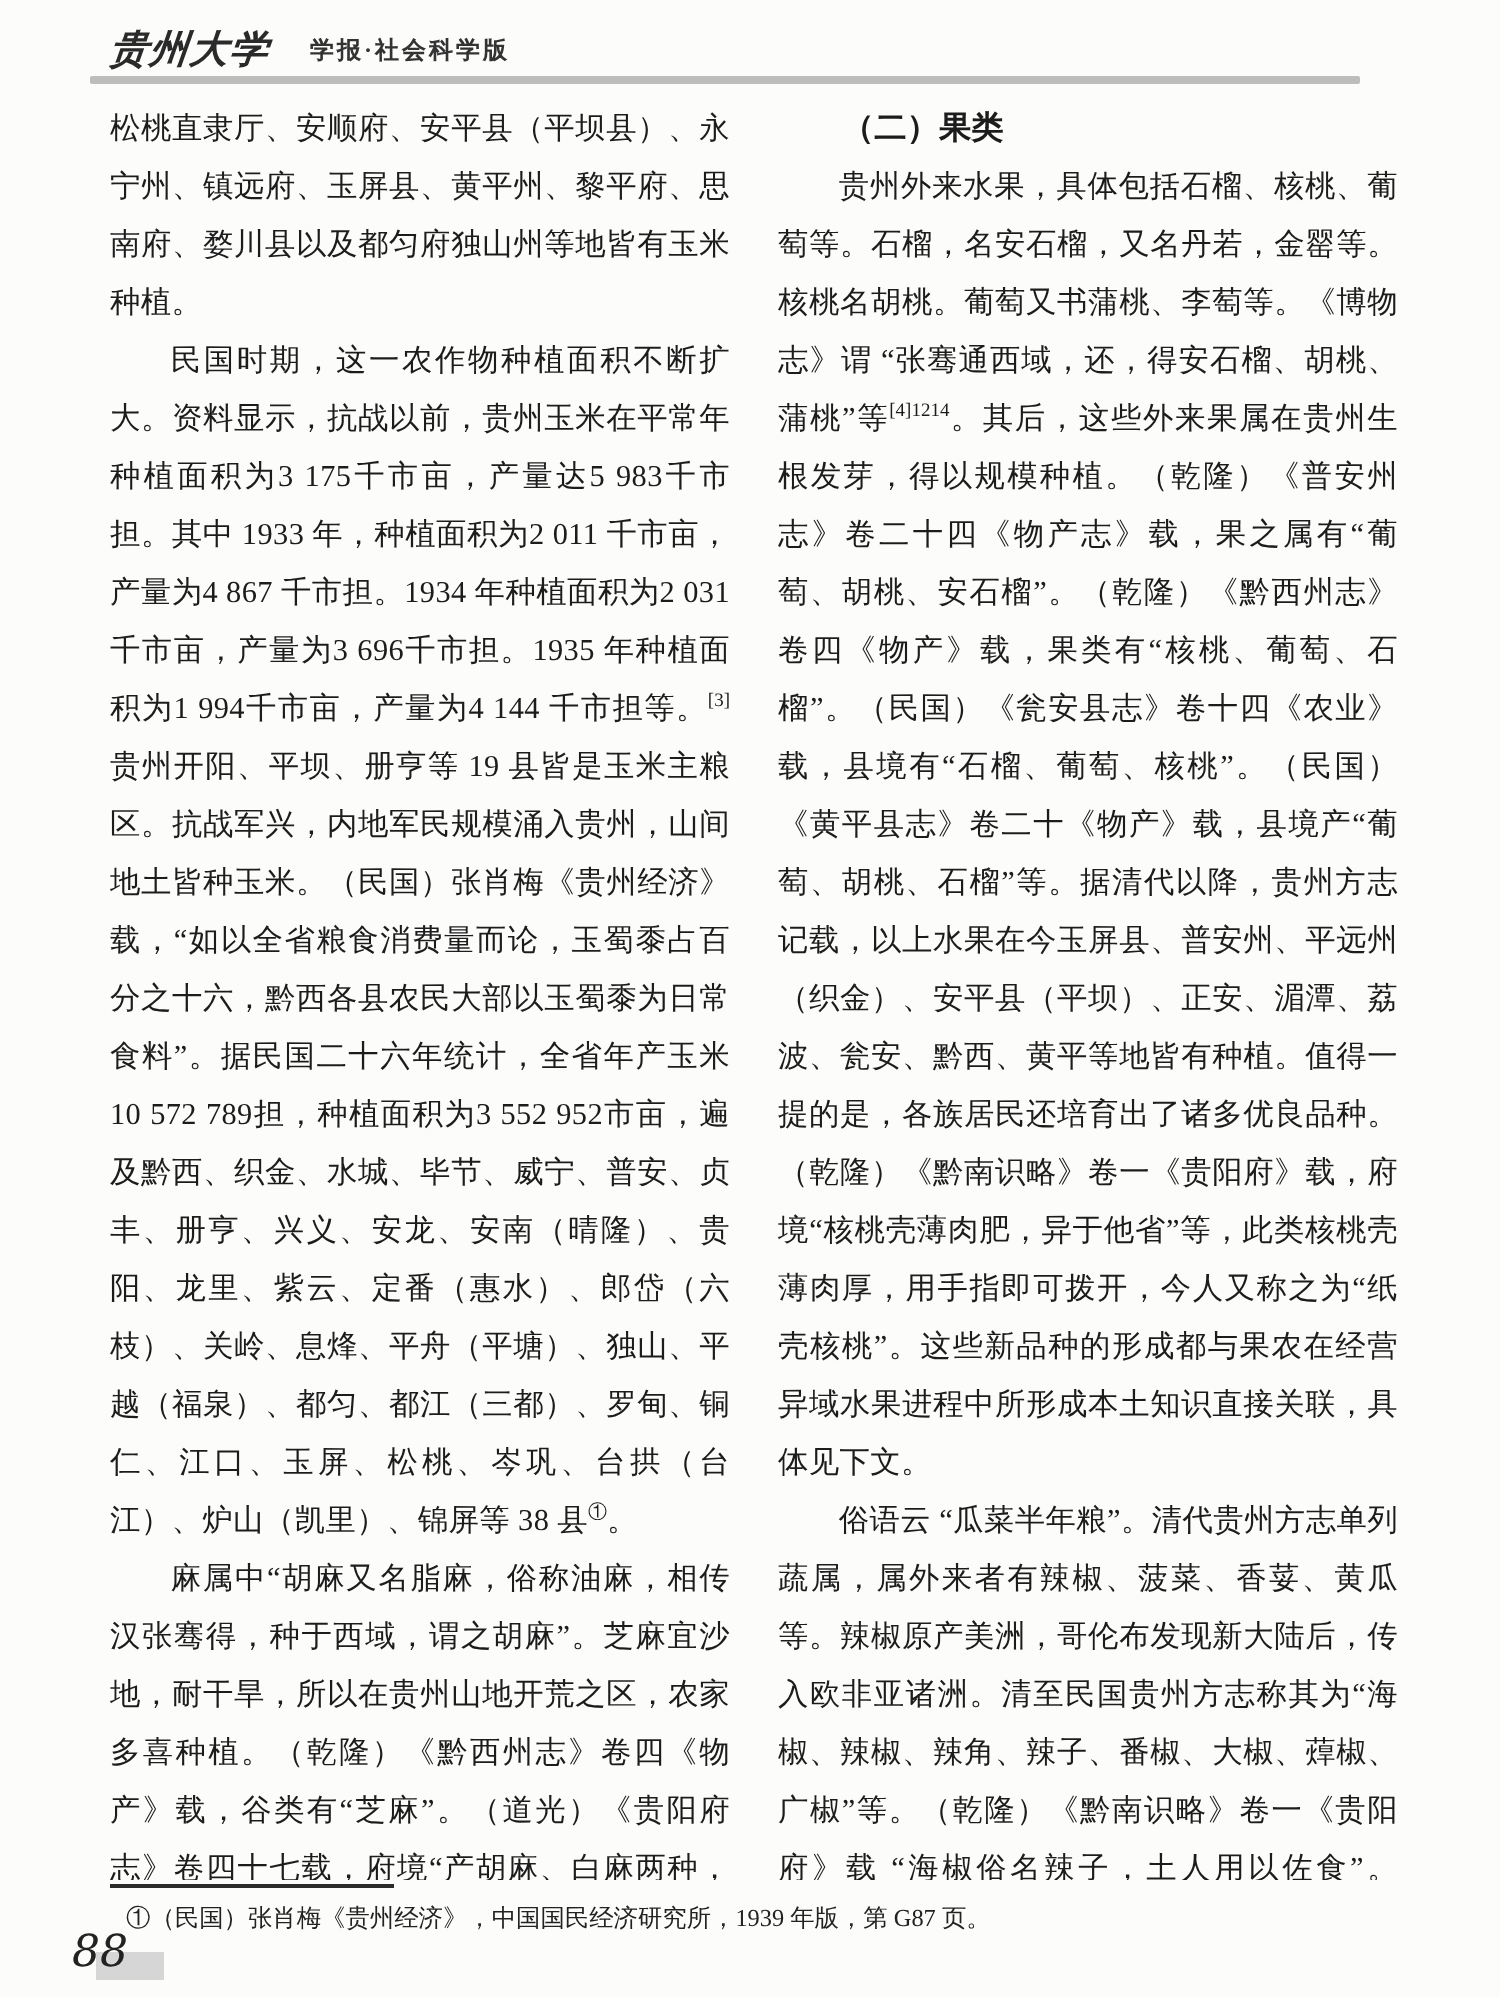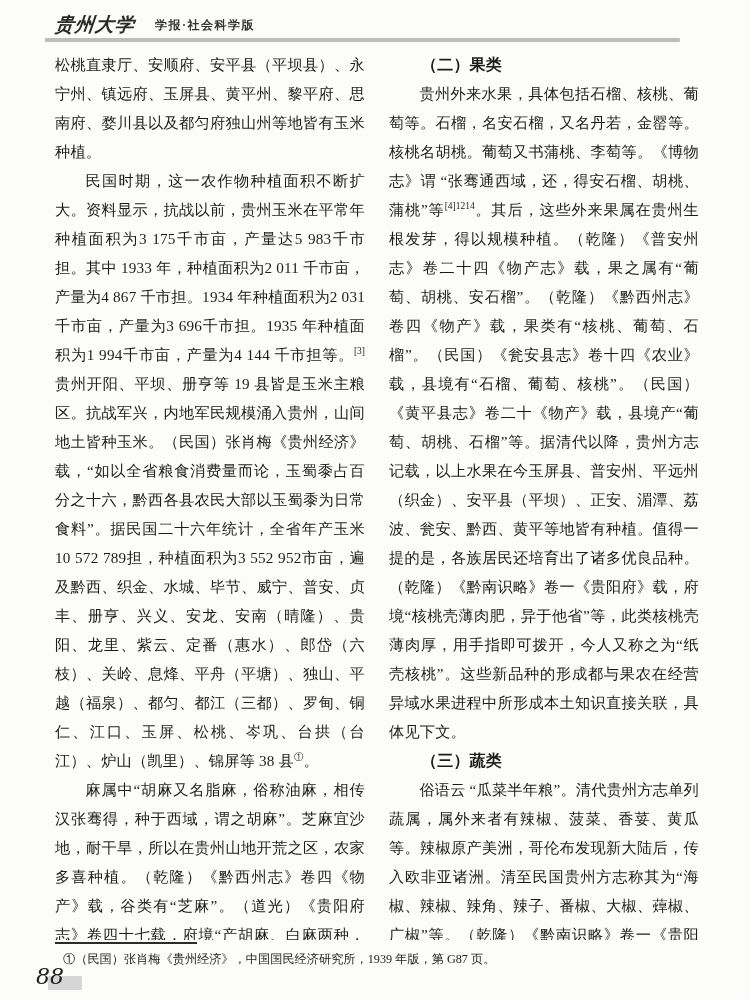--- a/index.html
+++ b/index.html
@@ -81,21 +81,20 @@
 
   <div class="columns">
     <div class="col">
         <div class="para">松桃直隶厅、安顺府、安平县（平坝县）、永宁州、镇远府、玉屏县、黄平州、黎平府、思南府、婺川县以及都匀府独山州等地皆有玉米种植。</div>
         <div class="para indent">民国时期，这一农作物种植面积不断扩大。资料显示，抗战以前，贵州玉米在平常年种植面积为3 175千市亩，产量达5 983千市担。其中 1933 年，种植面积为2 011 千市亩，产量为4 867 千市担。1934 年种植面积为2 031千市亩，产量为3 696千市担。1935 年种植面积为1 994千市亩，产量为4 144 千市担等。<sup class="cite">[3]</sup> 贵州开阳、平坝、册亨等 19 县皆是玉米主粮区。抗战军兴，内地军民规模涌入贵州，山间地土皆种玉米。（民国）张肖梅《贵州经济》载，“如以全省粮食消费量而论，玉蜀黍占百分之十六，黔西各县农民大部以玉蜀黍为日常食料”。据民国二十六年统计，全省年产玉米10 572 789担，种植面积为3 552 952市亩，遍及黔西、织金、水城、毕节、威宁、普安、贞丰、册亨、兴义、安龙、安南（晴隆）、贵阳、龙里、紫云、定番（惠水）、郎岱（六枝）、关岭、息烽、平舟（平塘）、独山、平越（福泉）、都匀、都江（三都）、罗甸、铜仁、江口、玉屏、松桃、岑巩、台拱（台江）、炉山（凯里）、锦屏等 38 县<sup class="cite">①</sup>。</div>
         <div class="para indent">麻属中“胡麻又名脂麻，俗称油麻，相传汉张骞得，种于西域，谓之胡麻”。芝麻宜沙地，耐干旱，所以在贵州山地开荒之区，农家多喜种植。（乾隆）《黔西州志》卷四《物产》载，谷类有“芝麻”。（道光）《贵阳府志》卷四十七载，府境“产胡麻、白麻两种，胡麻充饭，白麻压油”。（道光）《铜仁府志》卷七《物产》载，府境产“胡麻”。（光绪）《湄潭县志》卷四《物产》载“胡麻名脂麻，以擂茶点糖饼”等等。检阅清代以来贵州诸方志，皆有芝麻记载，可见芝麻也为贵州重要粮食作物。</div>
       </div>
     <div class="col">
         <div class="sec-heading major">（二）果类</div>
         <div class="para indent">贵州外来水果，具体包括石榴、核桃、葡萄等。石榴，名安石榴，又名丹若，金罂等。核桃名胡桃。葡萄又书蒲桃、李萄等。《博物志》谓 “张骞通西域，还，得安石榴、胡桃、蒲桃”等<sup class="cite">[4]1214</sup>。其后，这些外来果属在贵州生根发芽，得以规模种植。（乾隆）《普安州志》卷二十四《物产志》载，果之属有“葡萄、胡桃、安石榴”。（乾隆）《黔西州志》卷四《物产》载，果类有“核桃、葡萄、石榴”。（民国）《瓮安县志》卷十四《农业》载，县境有“石榴、葡萄、核桃”。（民国）《黄平县志》卷二十《物产》载，县境产“葡萄、胡桃、石榴”等。据清代以降，贵州方志记载，以上水果在今玉屏县、普安州、平远州（织金）、安平县（平坝）、正安、湄潭、荔波、瓮安、黔西、黄平等地皆有种植。值得一提的是，各族居民还培育出了诸多优良品种。（乾隆）《黔南识略》卷一《贵阳府》载，府境“核桃壳薄肉肥，异于他省”等，此类核桃壳薄肉厚，用手指即可拨开，今人又称之为“纸壳核桃”。这些新品种的形成都与果农在经营异域水果进程中所形成本土知识直接关联，具体见下文。</div>
-        <div class="sec-heading major">（三）蔬类</div>
         <div class="para indent">俗语云 “瓜菜半年粮”。清代贵州方志单列蔬属，属外来者有辣椒、菠菜、香荽、黄瓜等。辣椒原产美洲，哥伦布发现新大陆后，传入欧非亚诸洲。清至民国贵州方志称其为“海椒、辣椒、辣角、辣子、番椒、大椒、蔊椒、广椒”等。（乾隆）《黔南识略》卷一《贵阳府》载 “海椒俗名辣子，土人用以佐食”。（乾隆）《镇远府志》（乾隆）《独山州志》诸方志“物产”载，府境有“辣角”。道光至光绪年间的《铜仁府志》《遵义府志》《广顺州志》《水城厅采访册》《黎平府志》《平越直隶州志》等载有“番椒”“辣角”“海椒”“秦椒”等。黔省种植辣椒历史较早，遵义朝天椒种植历史约有 500 年了，现已成为贵州特产之一。种植面积由 2003 年的 12.5 万</div>
       </div>
   </div>
 
   <div class="footnote-rule"></div>
   <div class="footnote">①（民国）张肖梅《贵州经济》，中国国民经济研究所，1939 年版，第 G87 页。</div>
 
   <div class="pagenum-wrap">
     <div class="pagenum-shadow"></div>
     <div class="pagenum">88</div>

